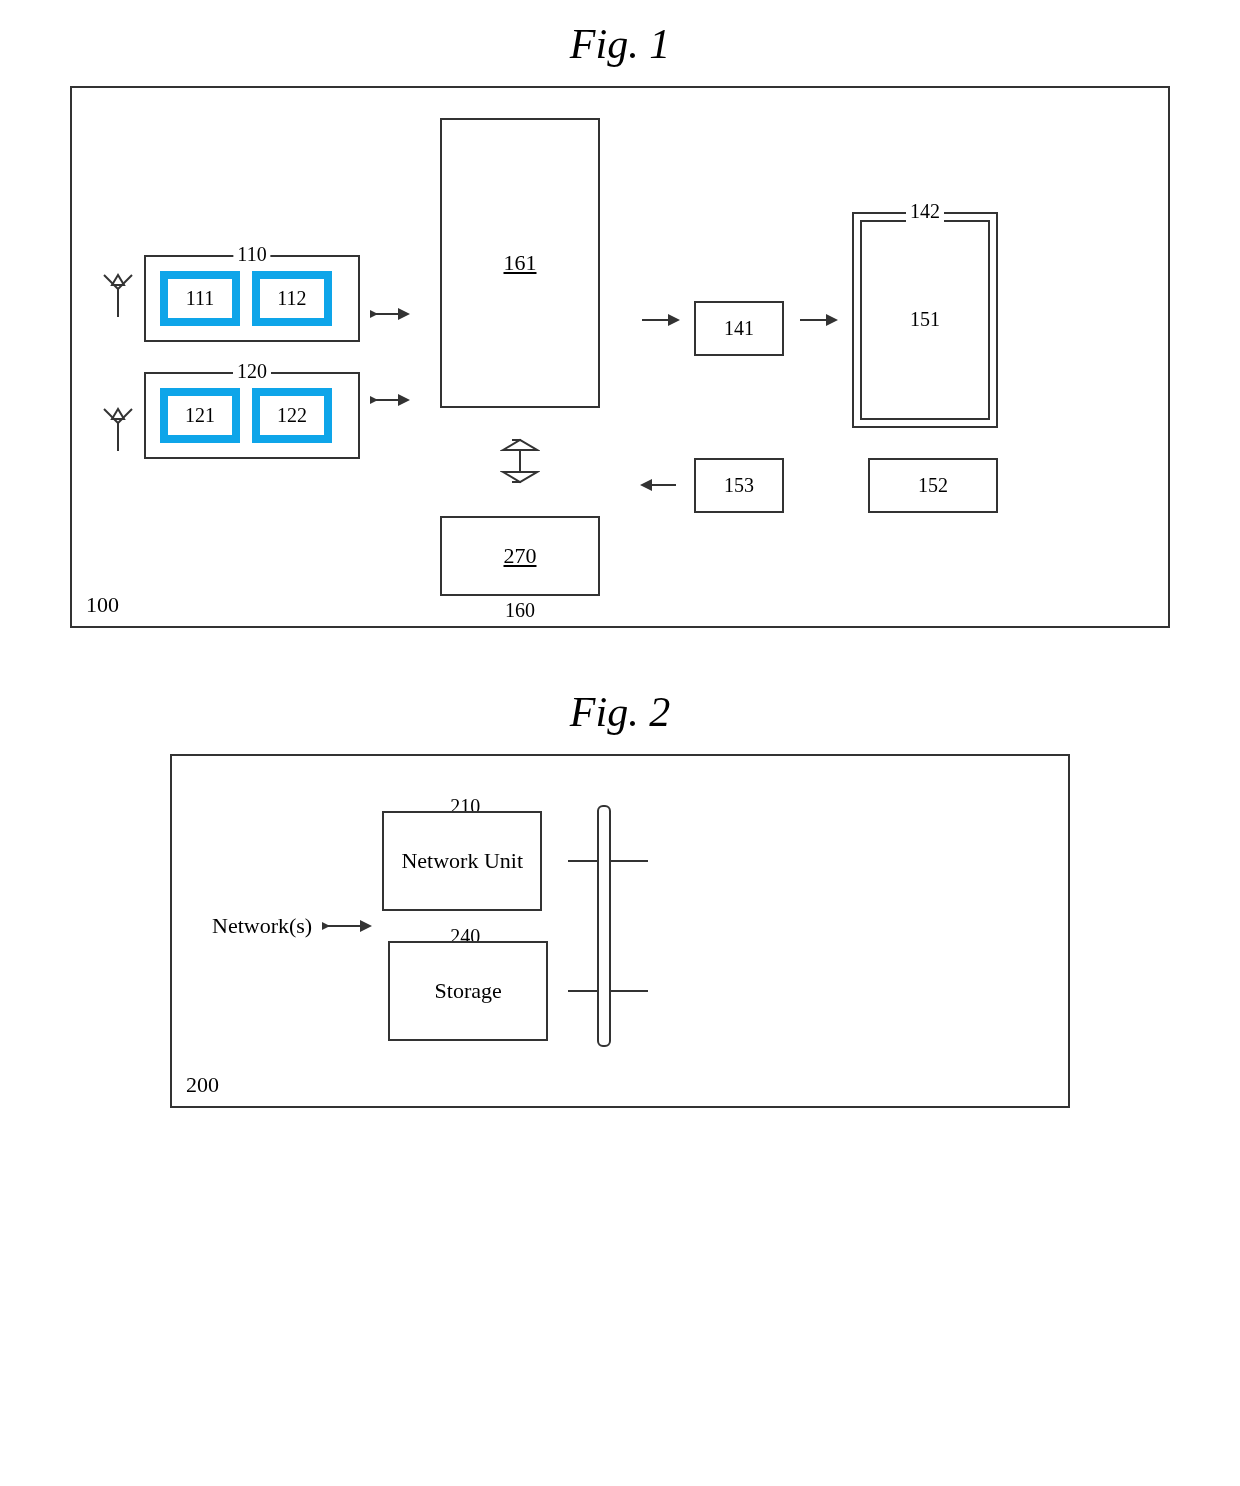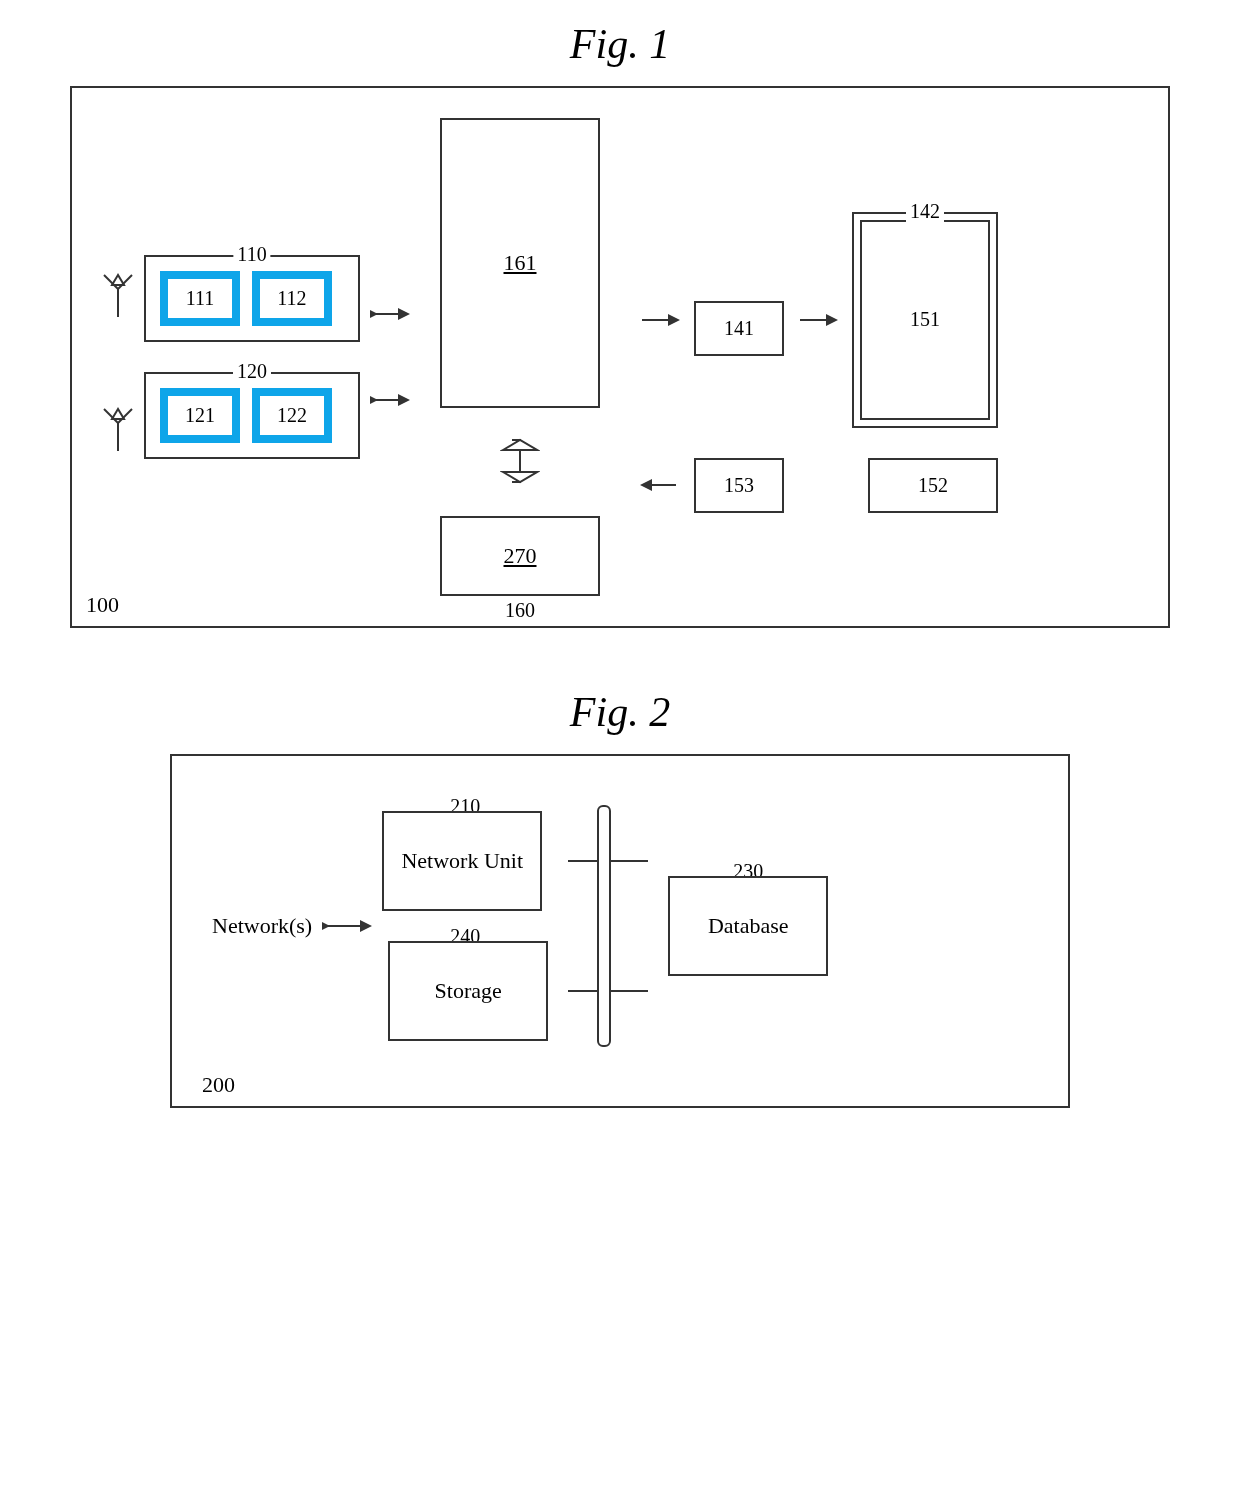--- a/index.html
+++ b/index.html
@@ -187,21 +187,21 @@
       border: 2px solid #333;
       position: relative;
       padding: 40px 40px 50px 40px;
       background: #fff;
       align-self: center;
     }
 
     .fig2-label-200 {
       position: absolute;
       bottom: 8px;
-      left: 30px;
+      left: 14px;
       font-size: 22px;
     }
 
     .networks-label {
       font-size: 22px;
       white-space: nowrap;
       margin-right: 10px;
     }
 
     .fig2-box {
@@ -432,20 +432,16 @@
 
         <line x1="42" y1="65" x2="80" y2="65" stroke="#333" stroke-width="2"></line>
 
         <line x1="42" y1="195" x2="80" y2="195" stroke="#333" stroke-width="2"></line>
       </svg>
     </div>
 
     <div class="fig2-rows">
 
 
-      <div style="position:relative;">
-        <span class="fig2-box-label">230</span>
-        <div class="fig2-box">Database</div>
-      </div>
     </div>
 
   </div>
 </div>
 
 </body></html>

